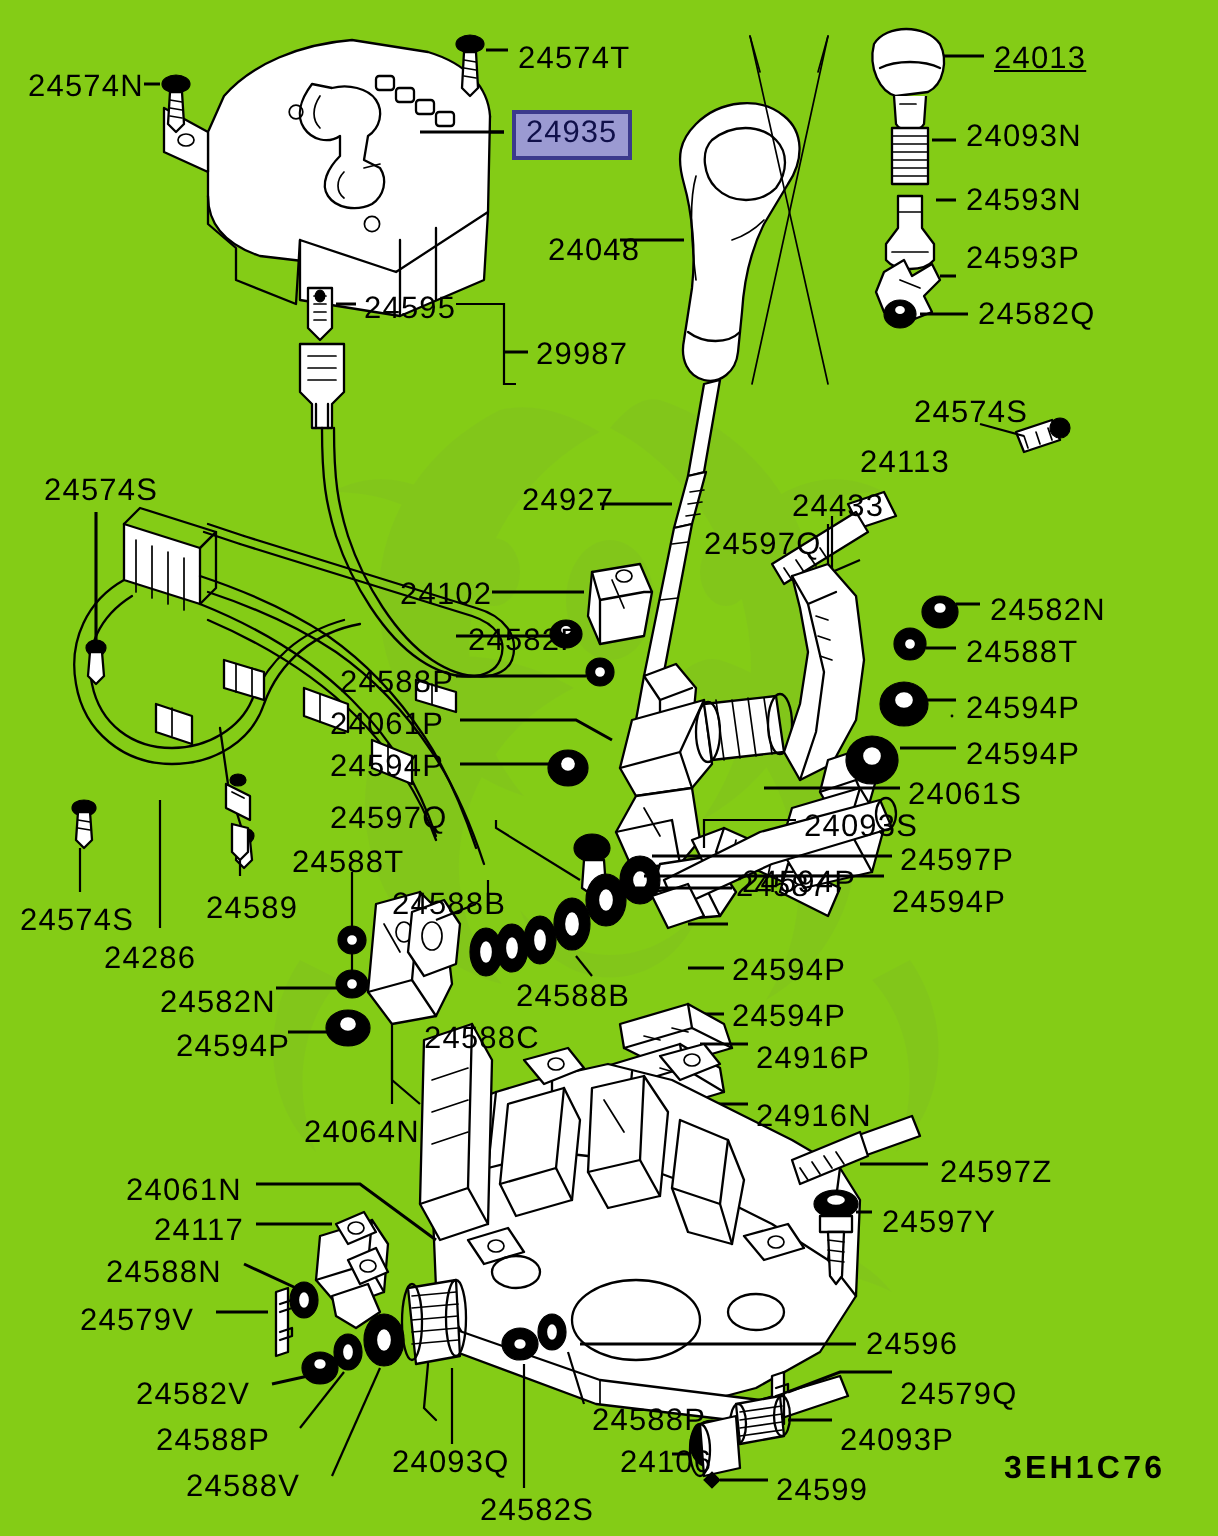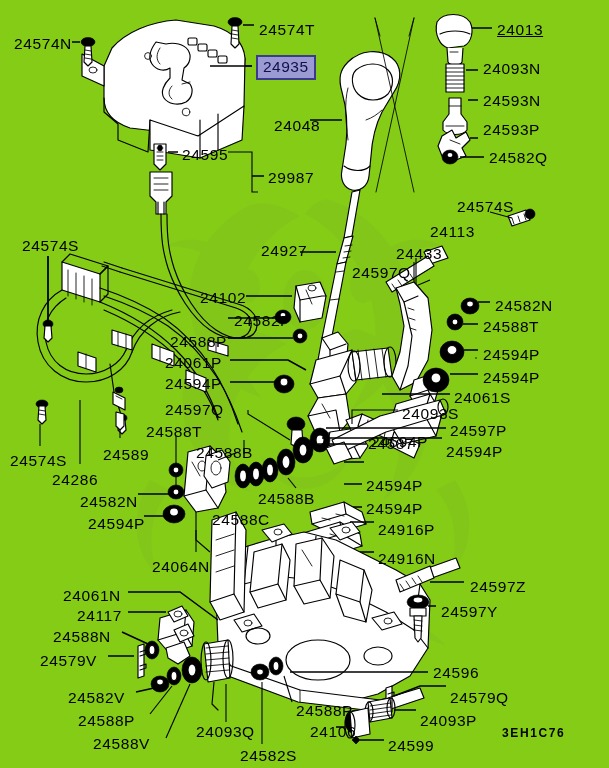--- a/index.html
+++ b/index.html
@@ -52,21 +52,21 @@
     background: #9b9ad2;
     border: 2px solid #3b3a8c;
     color: #10104a;
     padding: 2px 5px 3px 5px;
     font-weight: 500;
     letter-spacing: 0.5px;
   }
   #diagram-code {
     position: absolute;
     font-family: "Liberation Sans", sans-serif;
-    font-size: 12px;
+    font-size: 16px;
     font-weight: bold;
     letter-spacing: 1.6px;
     color: #000;
   }
 </style>
 </head>
 <body>
 
 <div id="diagram-root">
 

